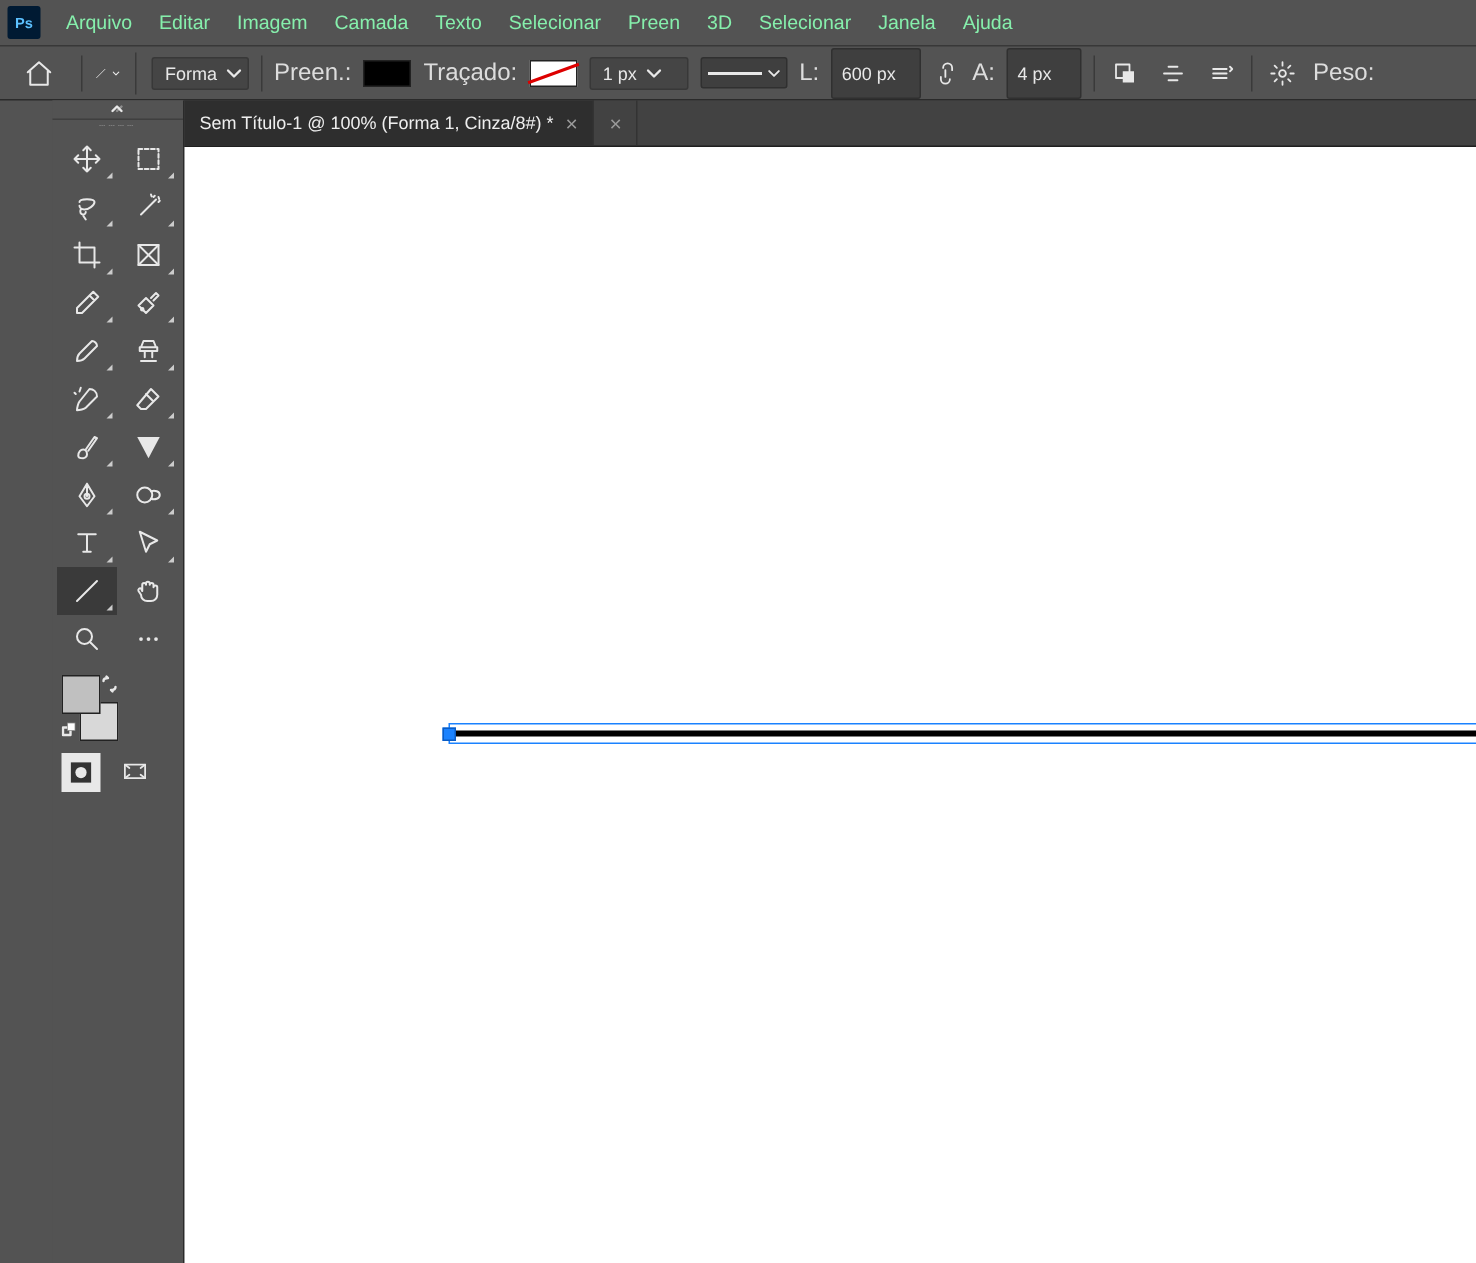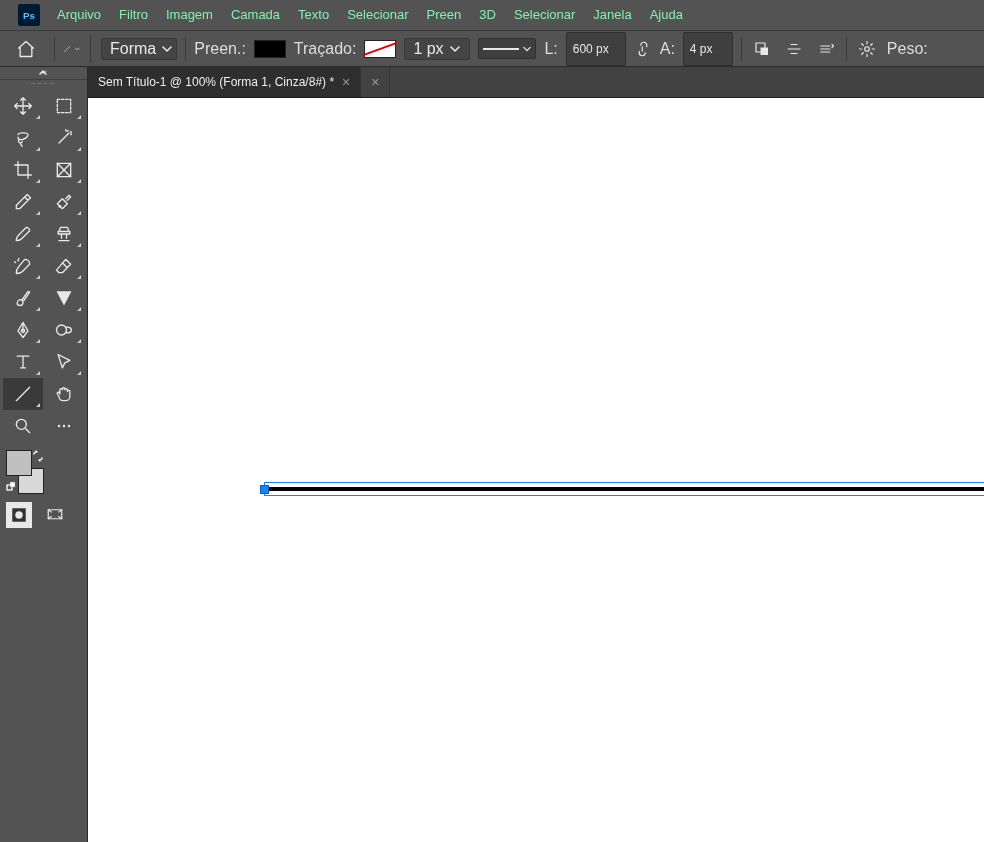--- a/index.html
+++ b/index.html
@@ -1,45 +1,45 @@
 <!DOCTYPE html>
 <html><head>
 <meta charset="utf-8">
 <style>
   * { margin: 0; padding: 0; box-sizing: border-box; user-select: none; }
   body { font-family: "Segoe UI", Arial, sans-serif; font-size: 12px; background: #535353; color: #ddd; width: 984px; height: 842px; overflow: hidden; }
 
   
-  .menubar { display: flex; align-items: center; height: 30px; background: #535353; padding: 0 15px; gap: 0; }
+  .menubar { display: flex; align-items: center; height: 30px; background: #535353; padding: 0 2px; gap: 0; }
   .ps-logo { width: 22px; height: 22px; background: #001a33; display: flex; align-items: center; justify-content: center; margin: 0 8px 0 3px; border-radius:2px;}
   .ps-logo svg { width: 18px; height: 18px; }
   .menubar-item { padding: 0 9px; line-height: 30px; color: #86efac; font-size: 13px; cursor: default; }
 
   
   .optionsbar { display: flex; align-items: center; height: 37px; background: #535353; border-top: 1px solid #383838; border-bottom: 1px solid #2a2a2a; padding: 0 6px; gap: 8px; }
   .home-btn { width: 40px; height: 28px; display:flex; align-items:center; justify-content:center; border:1px solid transparent; border-radius:3px;}
   .tool-indicator { width: 28px; height: 28px; display:flex; align-items:center; justify-content:center; border-right:1px solid #3a3a3a; padding-right:10px; margin-right:2px;}
   .vsep{width:1px;height:24px;background:#3a3a3a;}
-  .dropdown { display: flex; align-items: center; height: 22px; background: #454545; border:1px solid #383838; padding: 0 4px 0 8px; gap:6px; border-radius:2px; font-size:16px; color:#e8e8e8;}
+  .dropdown { display: flex; align-items: center; height: 22px; background: #454545; border:1px solid #383838; padding: 0 4px 0 8px; gap:6px; border-radius:2px; font-size:12px; color:#e8e8e8;}
   .dropdown .chev { width:10px; }
   .opt-label{font-size:16px;color:#ddd;}
   .swatch{width:32px;height:18px;border:1px solid #222;}
   .swatch.black{background:#000;}
   .swatch.none{background:#fff;position:relative;display:flex;align-items:center;justify-content:center;}
   .swatch.none::after{content:"";position:absolute;width:120%;height:2px;background:#d00;transform:rotate(-20deg);}
   .num-input{background:#3f3f3f;border:1px solid #303030;height:21px;color:#e8e8e8;padding:16px 6px;font-size:12px;width:50px;text-align:left;border-radius:2px;}
   .num-input.wide{width:60px;}
   .stroke-style{width:58px;height:21px;background:#3f3f3f;border:1px solid #303030;display:flex;align-items:center;justify-content:space-between;padding:0 4px;border-radius:2px;}
   .stroke-line{height:2px;background:#e8e8e8;width:36px;}
   .micro-chev{width:8px;}
   .chain-icon{width:18px;height:18px;}
   .opt-icon-btn{width:24px;height:28px;display:flex;align-items:center;justify-content:center;}
 
   
-  .workspace{display:flex;height:calc(842px - 67px);}
+  .workspace{display:flex;height:calc(842px - 67px);padding-left:35px;}
 
   
   .toolbox-wrap{width:88px;background:#535353;border-right:1px solid #2a2a2a;}
   .toolbox-collapse{height:13px;background:#535353;display:flex;align-items:center;justify-content:center;border-bottom:1px solid #3f3f3f;}
   .toolbox-collapse svg{width:12px;height:8px;}
   .toolbox-hint{height:8px;display:flex;align-items:center;justify-content:center;color:#888;font-size:7px;letter-spacing:2px}
   .toolbox{display:grid;grid-template-columns:1fr 1fr;gap:0;padding:2px 3px 0 3px;}
   .tool{width:40px;height:32px;display:flex;align-items:center;justify-content:center;position:relative;}
   .tool.flyout::after{content:"";position:absolute;right:3px;bottom:3px;width:0;height:0;border-left:4px solid transparent;border-bottom:4px solid #ccc;}
   .tool.selected{background:#3a3a3a;}
@@ -78,21 +78,21 @@
 </head>
 <body>
 
 <div class="menubar">
   <div class="ps-logo">
     <svg viewBox="0 0 24 24">
         <text x="4" y="17" font-family="Arial" font-weight="700" font-size="13" fill="#5cc1ff">Ps</text>
       </svg>
   </div>
   <div class="menubar-item">Arquivo</div>
-  <div class="menubar-item">Filtro</div>
+  <div class="menubar-item">Editar</div>
   <div class="menubar-item">Imagem</div>
   <div class="menubar-item">Camada</div>
   <div class="menubar-item">Texto</div>
   <div class="menubar-item">Selecionar</div>
   <div class="menubar-item">Preen</div>
   <div class="menubar-item">3D</div>
   <div class="menubar-item">Selecionar</div>
   <div class="menubar-item">Janela</div>
   <div class="menubar-item">Ajuda</div>
 </div>

